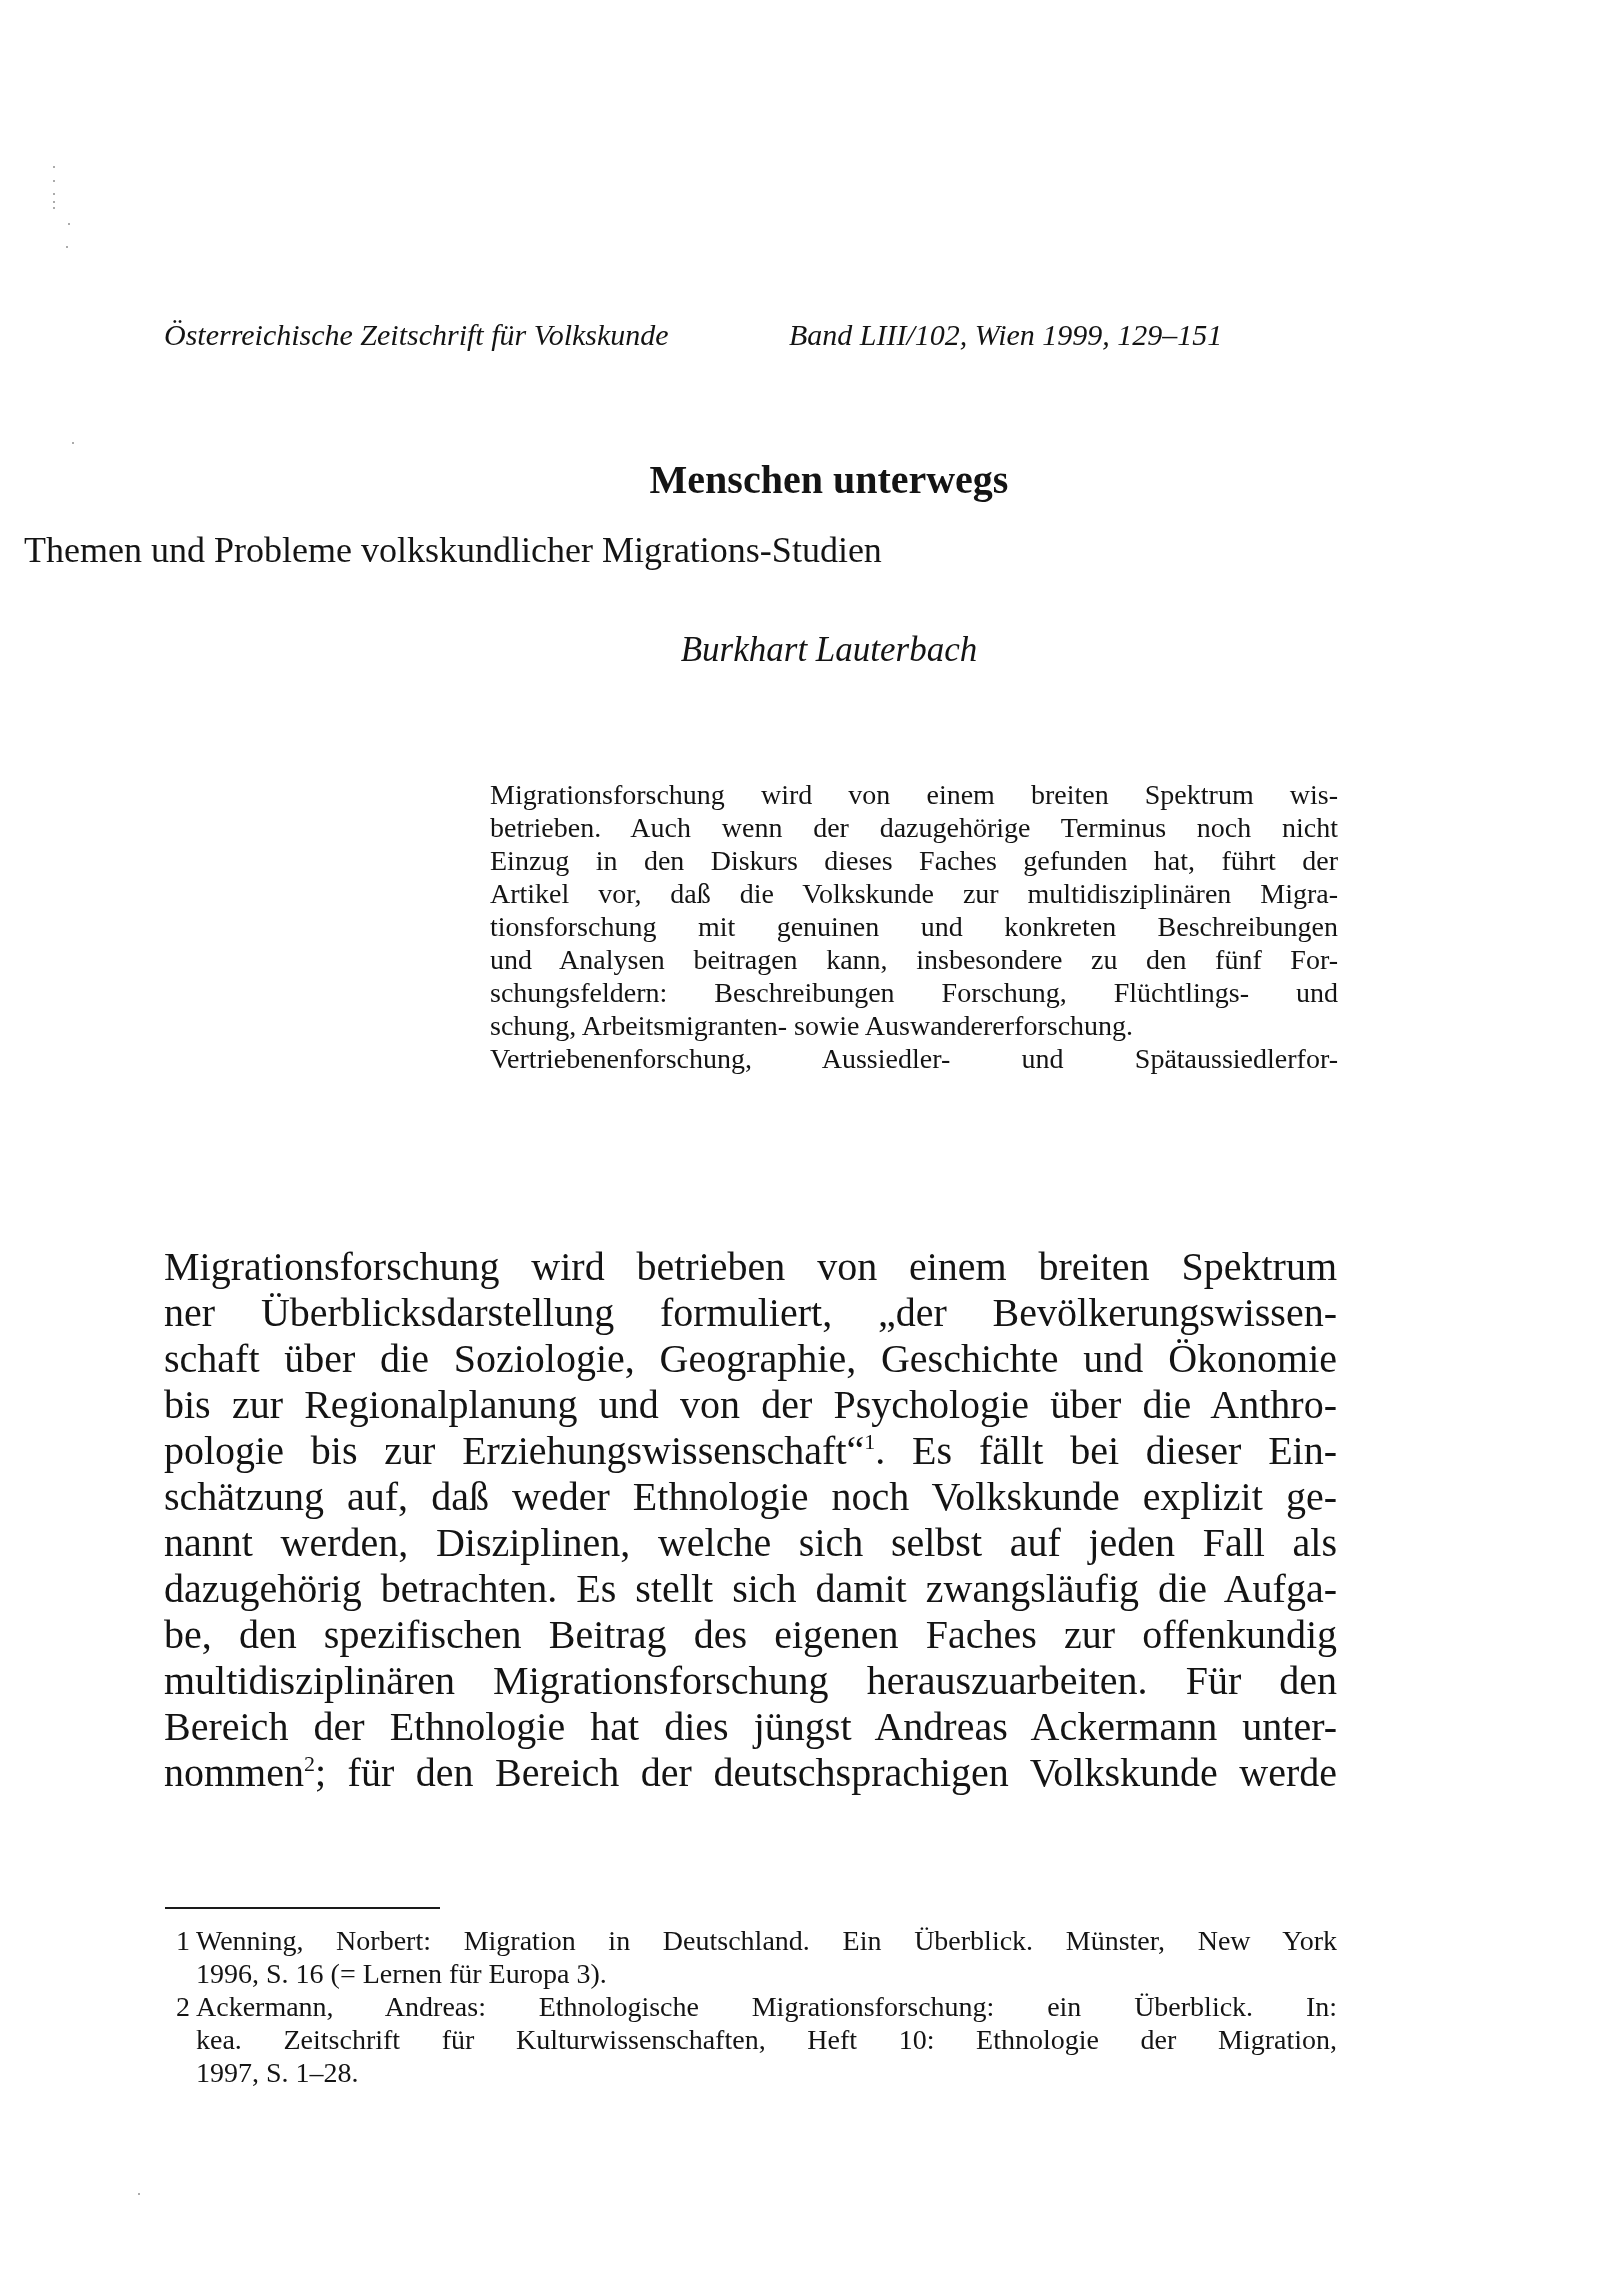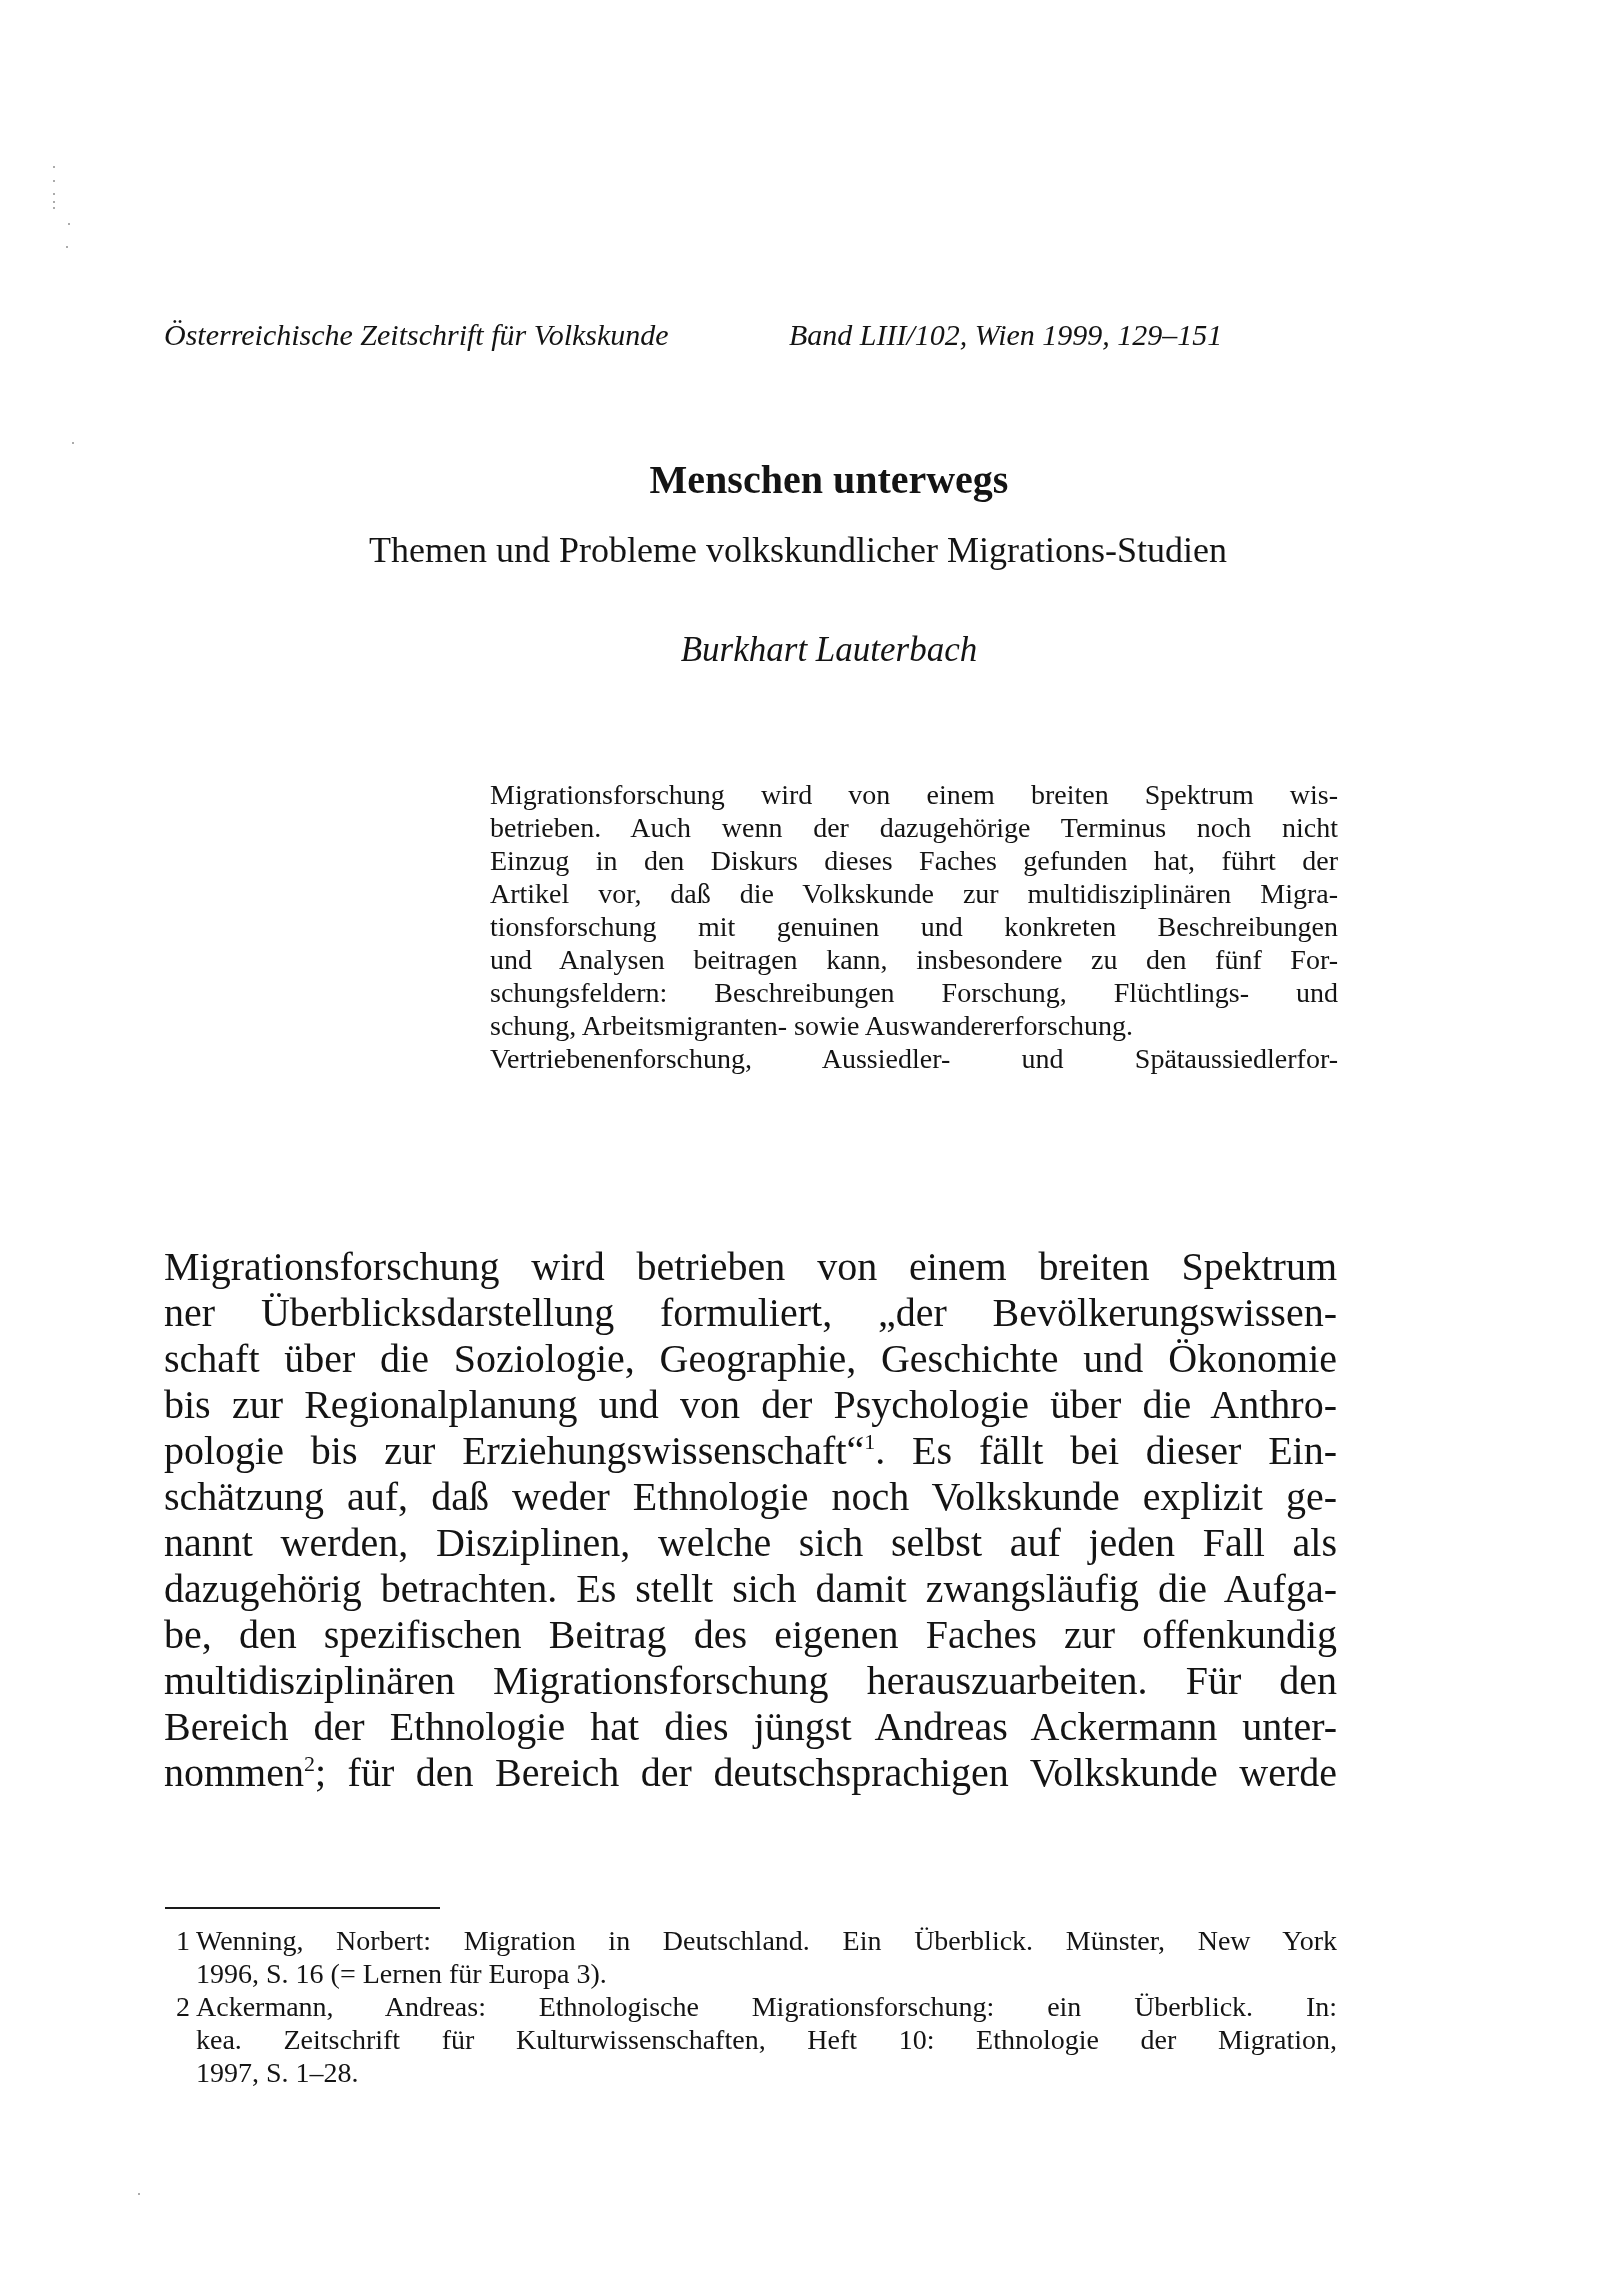--- a/index.html
+++ b/index.html
@@ -8,21 +8,21 @@
   .page { position: absolute; left: 0; top: 0; width: 1618px; height: 2295px; }
 
   .running-head { position: absolute; top: 318px; left: 164px; width: 1173px; height: 40px;
                   font-style: italic; font-size: 30px; }
   .running-head .left { position: absolute; left: 0; top: 0; }
   .running-head .right { position: absolute; left: 625px; top: 0; }
 
   .title { position: absolute; top: 456px; left: 0; width: 1618px; padding-left: 40px; box-sizing: border-box;
            text-align: center; font-size: 40px; font-weight: bold; }
   .subtitle { position: absolute; top: 529px; left: 0; width: 1572px; padding-left: 24px; box-sizing: border-box;
-              text-align: center; font-size: 36px; }
+              font-size: 36px; }
   .author { position: absolute; top: 630px; left: 0; width: 1618px; padding-left: 40px; box-sizing: border-box;
             text-align: center; font-size: 35px; font-style: italic; }
 
   .abstract { position: absolute; top: 778px; left: 490px; width: 848px;
               font-size: 28px; line-height: 33px; font-family: Liberation Serif, serif; }
   .abstract .ln { display: block; text-align: justify; text-align-last: justify; white-space: nowrap; height: 33px; }
   .abstract .ln.last { text-align-last: left; }
 
   .body-text { position: absolute; top: 1244px; left: 164px; width: 1173px;
                font-size: 40px; line-height: 46px; }

